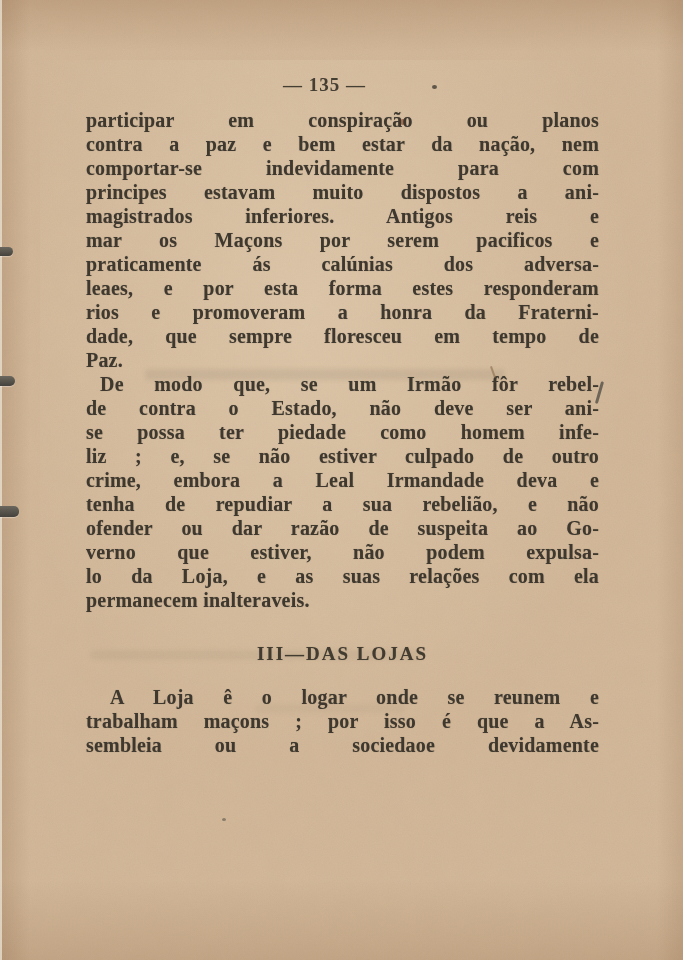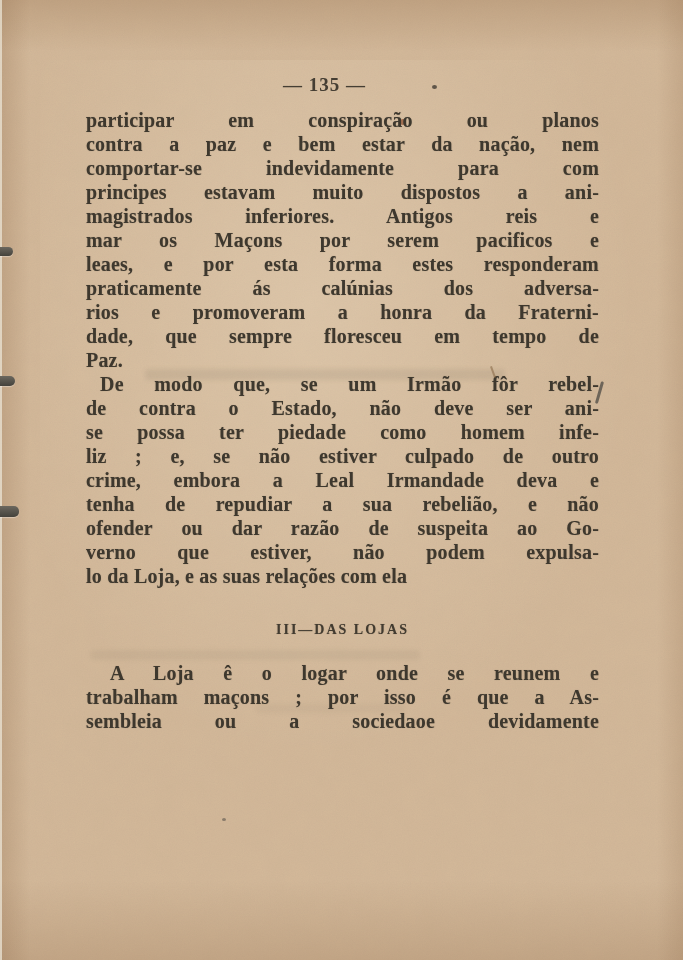--- a/index.html
+++ b/index.html
@@ -47,21 +47,21 @@
     text-shadow:0 0 1px rgba(62,56,46,.35);
   }
   .tline{text-align:justify;text-align-last:justify;}
   .para .tline:last-child{text-align-last:left;}
   .para.justify-all .tline:last-child{text-align-last:justify;}
   .ind14 .tline:first-child{text-indent:14px;}
   .ind24 .tline:first-child{text-indent:24px;}
   .heading{
     margin-top:32px;margin-bottom:21px;
     text-align:center;
-    font-size:14px;line-height:20px;
+    font-size:19px;line-height:20px;
     letter-spacing:2px;font-weight:bold;
     color:#423b30;
   }
 
   
   .binding-mark{position:absolute;left:0;background:linear-gradient(#6b675e,#44423c);
     border-radius:0 5px 5px 0;box-shadow:0 1px 1px rgba(255,255,255,.35);}
   .bm1{top:247px;width:13px;height:9px;}
   .bm2{top:376px;width:15px;height:10px;}
   .bm3{top:506px;width:19px;height:11px;}
@@ -117,36 +117,37 @@
   <div class="speck"></div>
 
   <div class="textcol">
     <div class="para">
         <div class="tline">participar em conspiração ou planos</div>
         <div class="tline">contra a paz e bem estar da nação, nem</div>
         <div class="tline">comportar-se indevidamente para com</div>
         <div class="tline">principes estavam muito dispostos a ani-</div>
         <div class="tline">magistrados inferiores. Antigos reis e</div>
         <div class="tline">mar os Maçons por serem pacificos e</div>
+        <div class="tline">praticamente ás calúnias dos adversa-</div>
         <div class="tline">leaes, e por esta forma estes responderam</div>
-        <div class="tline">praticamente ás calúnias dos adversa-</div>
         <div class="tline">rios e promoveram a honra da Fraterni-</div>
         <div class="tline">dade, que sempre floresceu em tempo de</div>
         <div class="tline">Paz.</div>
       </div>
     <div class="para ind14">
         <div class="tline">De modo que, se um Irmão fôr rebel-</div>
         <div class="tline">de contra o Estado, não deve ser ani-</div>
         <div class="tline">se possa ter piedade como homem infe-</div>
         <div class="tline">liz ; e, se não estiver culpado de outro</div>
         <div class="tline">crime, embora a Leal Irmandade deva e</div>
         <div class="tline">tenha de repudiar a sua rebelião, e não</div>
         <div class="tline">ofender ou dar razão de suspeita ao Go-</div>
         <div class="tline">verno que estiver, não podem expulsa-</div>
         <div class="tline">lo da Loja, e as suas relações com ela</div>
+        <div class="tline">permanecem inalteraveis.</div>
       </div>
     <div class="heading">III—DAS LOJAS</div>
     <div class="para ind24 justify-all">
         <div class="tline">A Loja ê o logar onde se reunem e</div>
         <div class="tline">trabalham maçons ; por isso é que a As-</div>
         <div class="tline">sembleia ou a sociedaoe devidamente</div>
       </div>
   </div>
 
   <div class="binding-mark bm1"></div>

